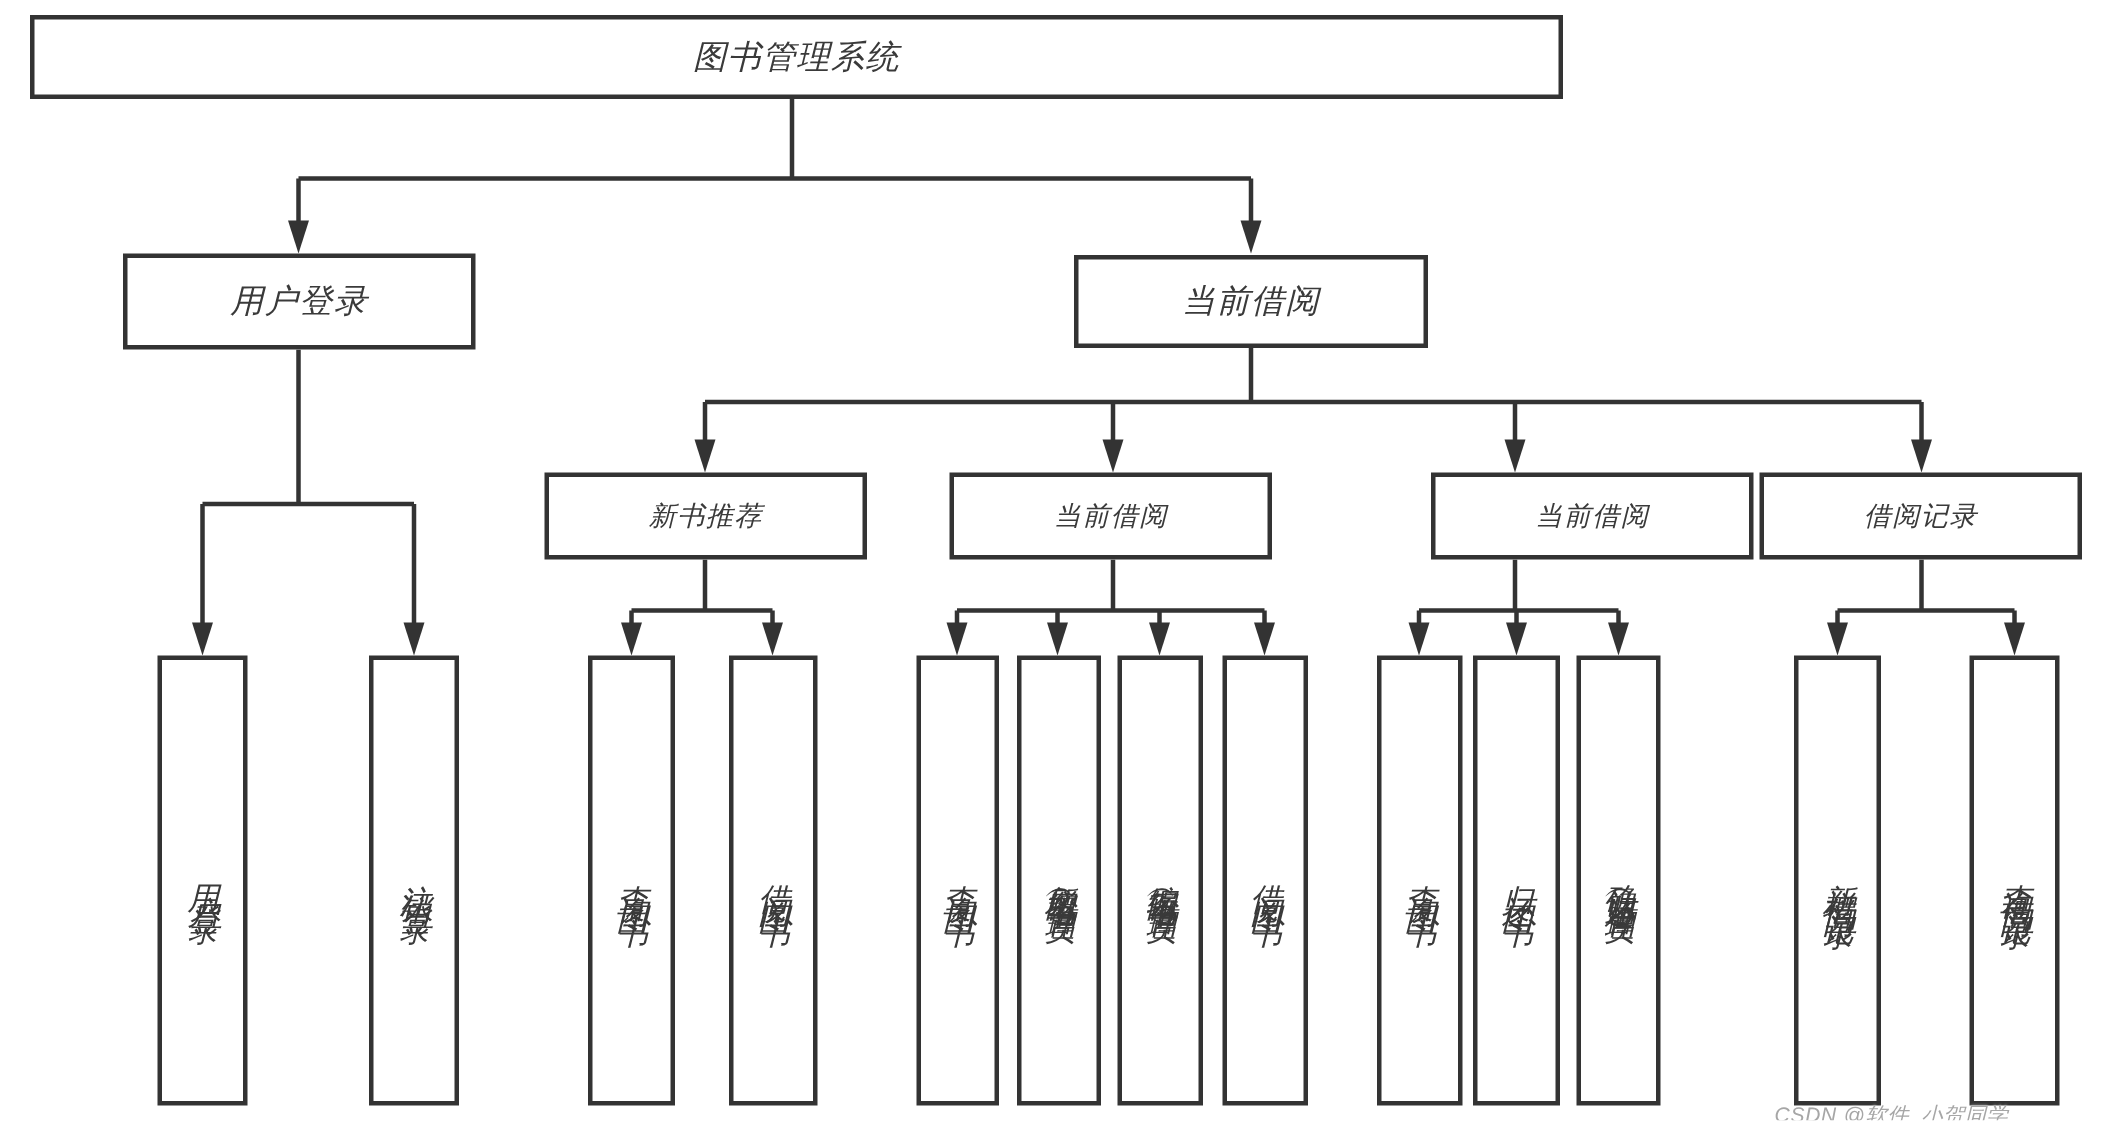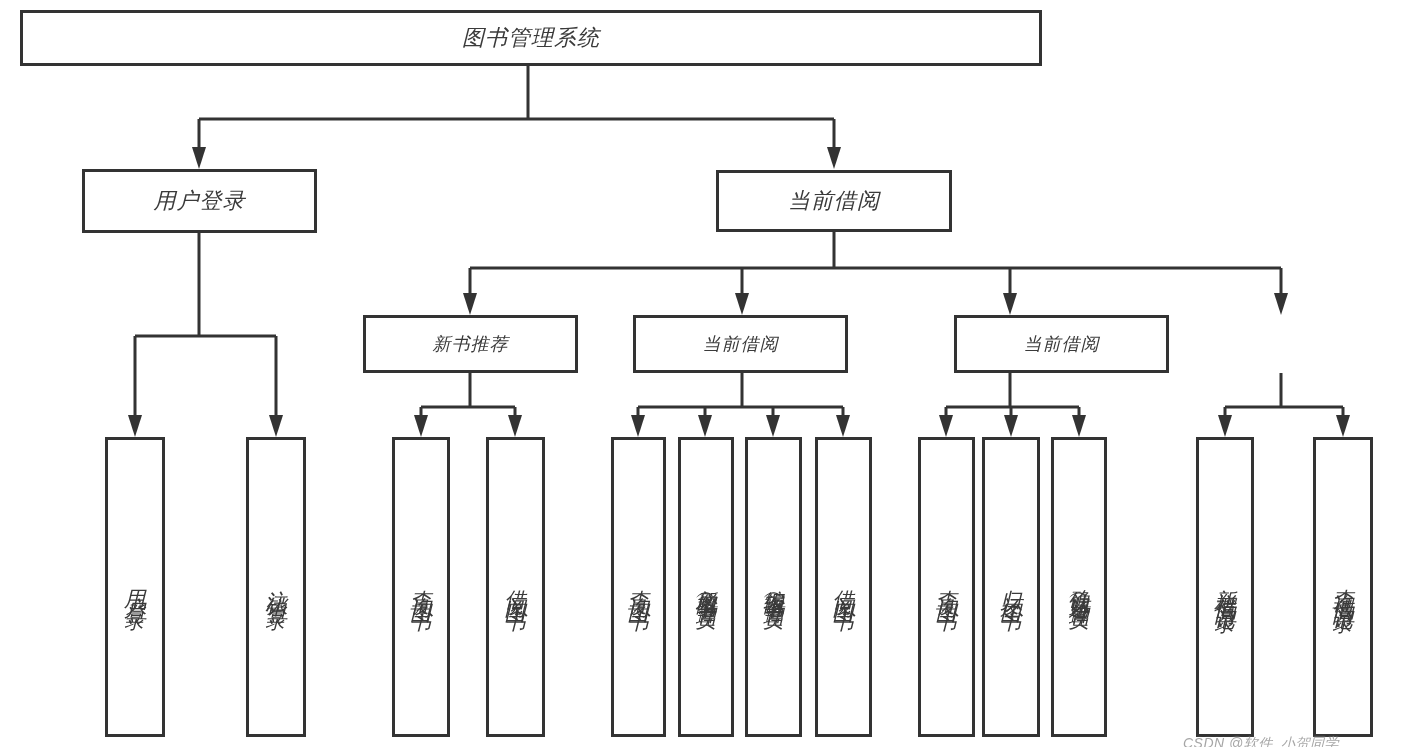--- a/index.html
+++ b/index.html
@@ -135,20 +135,23 @@
 
   <div class="node lvl3" style="left:363px; top:315px; width:215px; height:58px;">
     <span class="label">新书推荐</span>
   </div>
   <div class="node lvl3" style="left:633px; top:315px; width:215px; height:58px;">
     <span class="label">当前借阅</span>
   </div>
   <div class="node lvl3" style="left:954px; top:315px; width:215px; height:58px;">
     <span class="label">当前借阅</span>
   </div>
+  <div class="node lvl3" style="left:1173px; top:315px; width:215px; height:58px;">
+    <span class="label">借阅记录</span>
+  </div>
 
   <div class="node leaf" style="left:105px; width:60px;">
     <span class="vlabel">用户登录</span>
   </div>
   <div class="node leaf" style="left:246px; width:60px;">
     <span class="vlabel">注销登录</span>
   </div>
 
   <div class="node leaf" style="left:392px; width:58px;">
     <span class="vlabel">查询图书</span>

